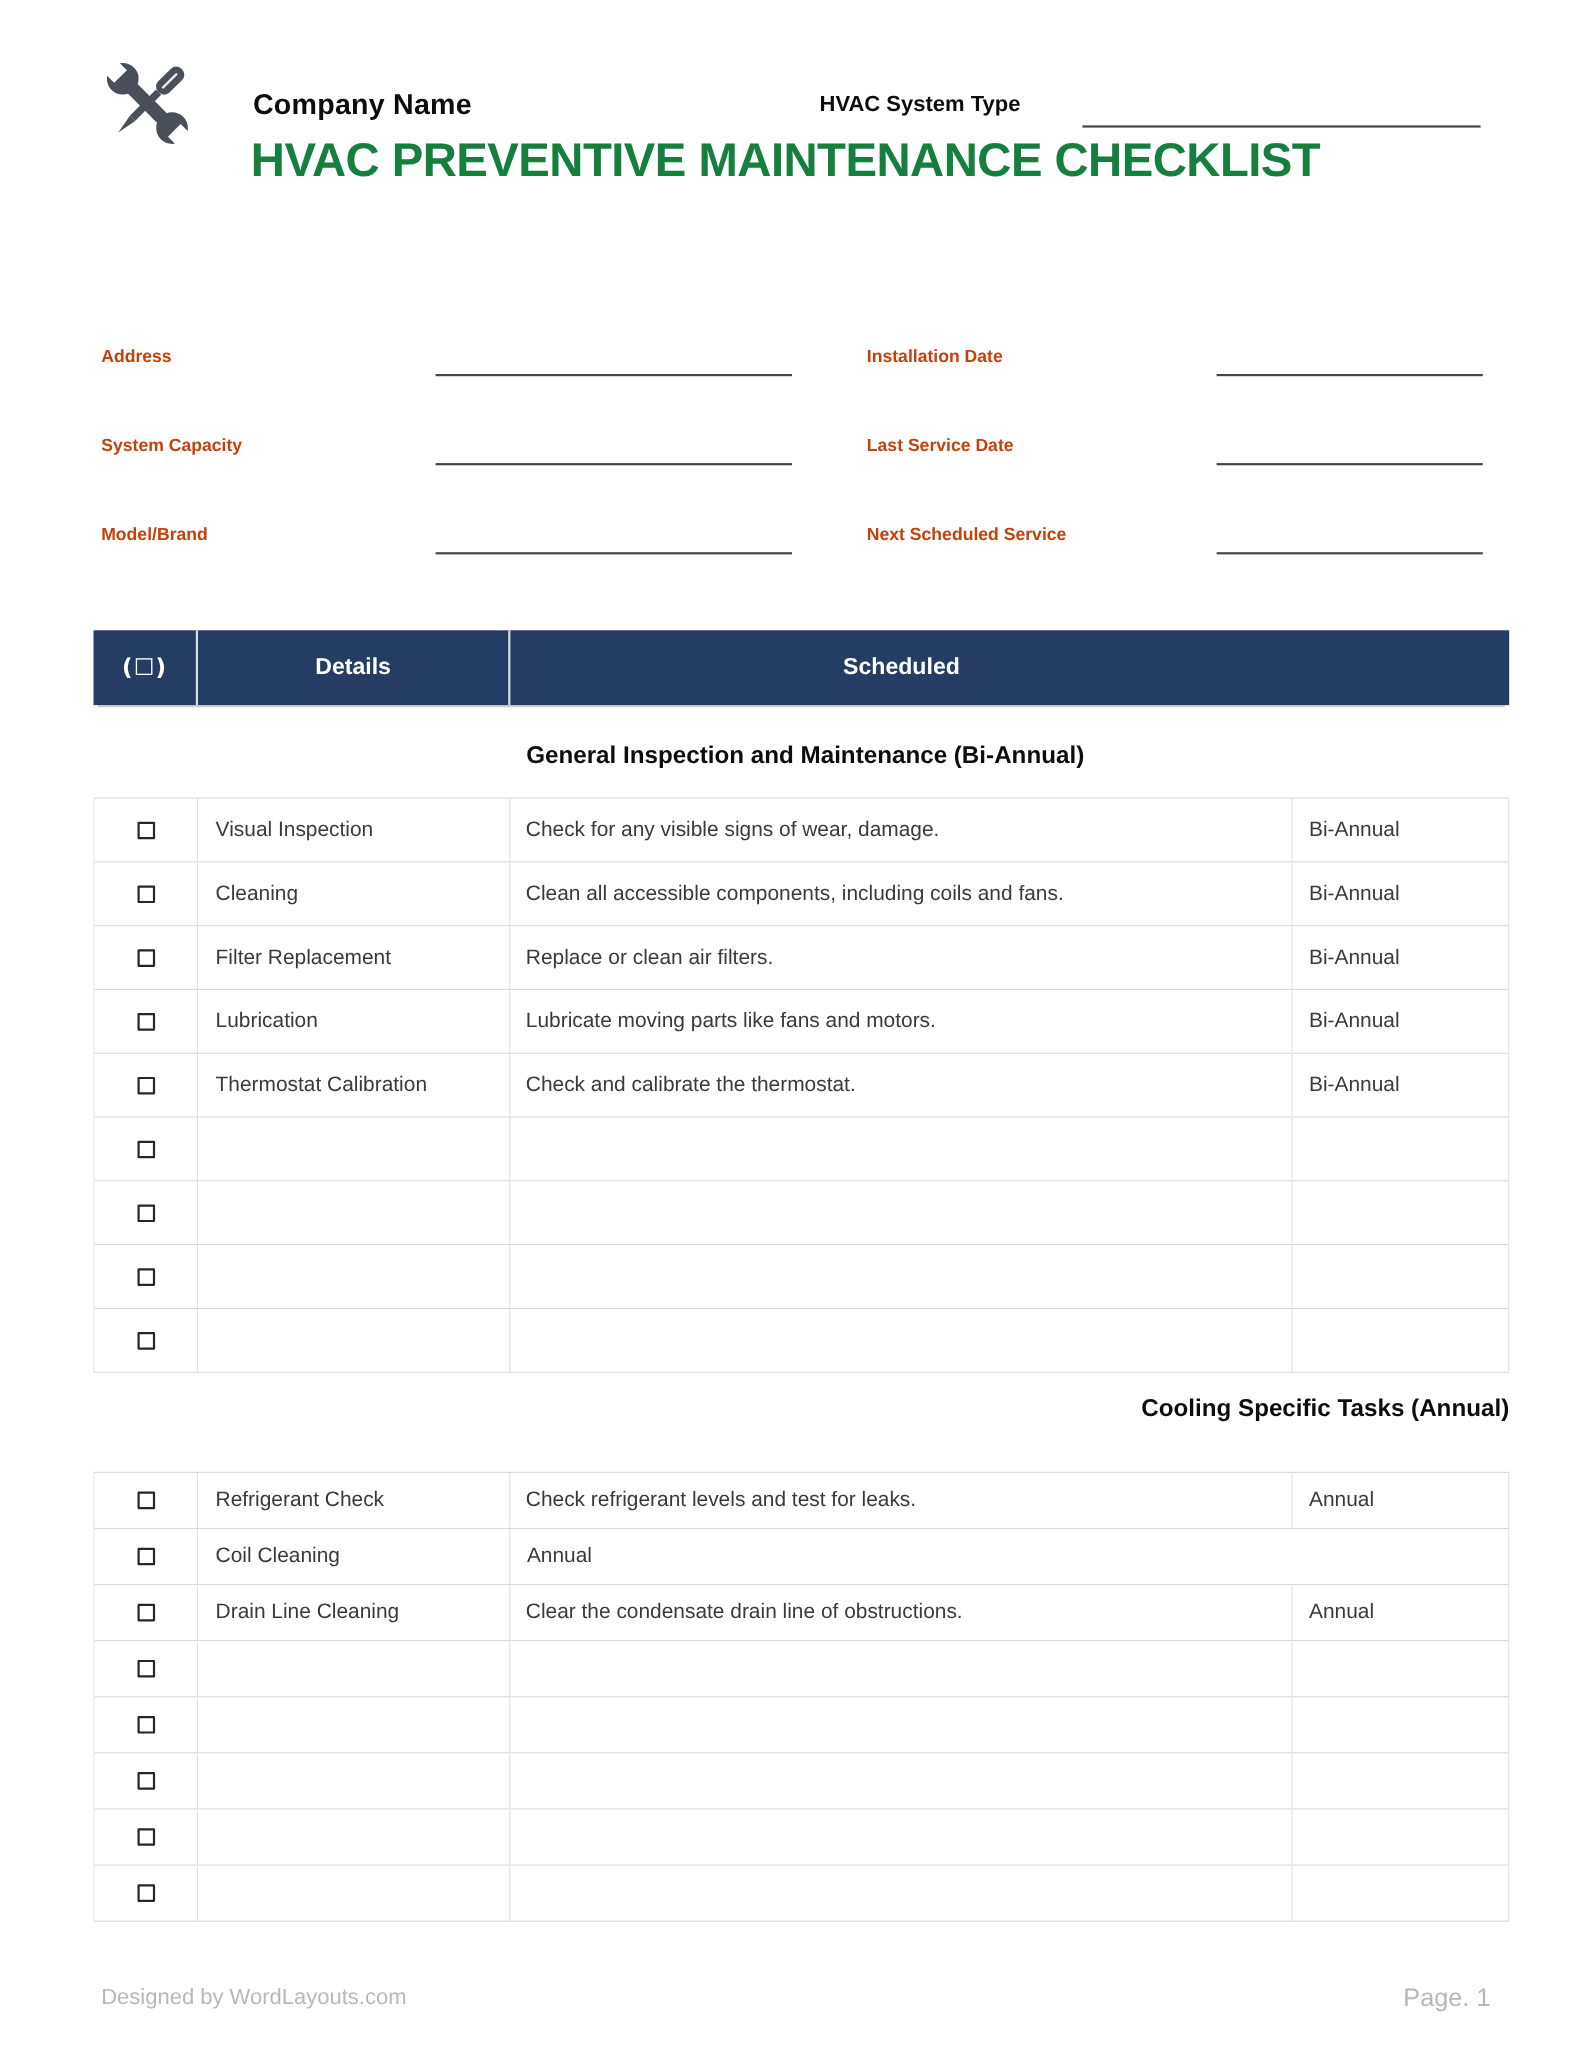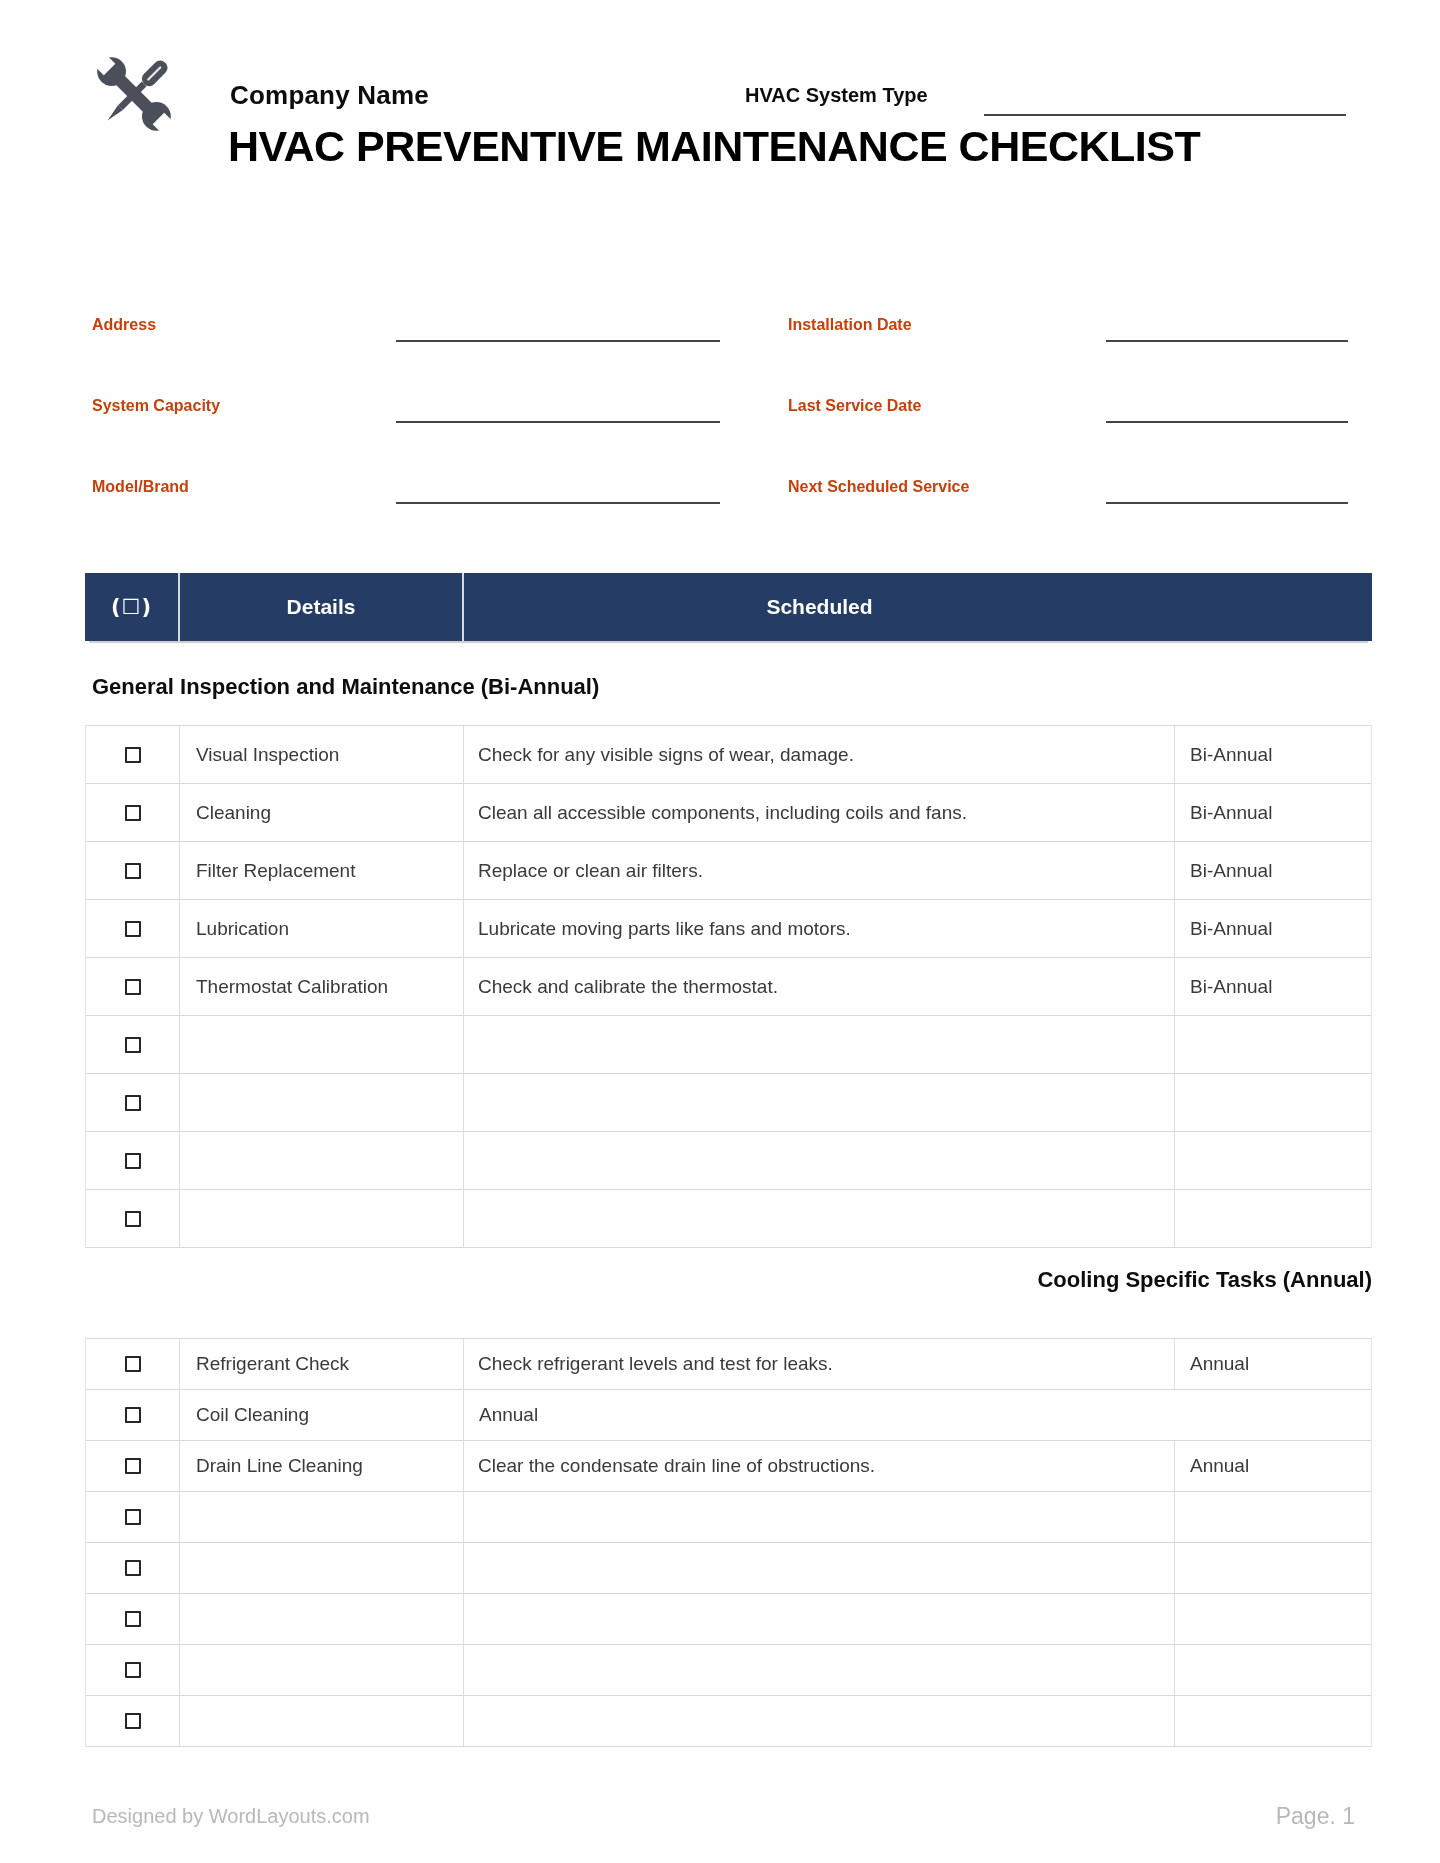--- a/index.html
+++ b/index.html
@@ -5,42 +5,42 @@
   * { margin:0; padding:0; box-sizing:border-box; }
   html,body { background:#ffffff; }
   body { font-family:"Liberation Sans","DejaVu Sans",sans-serif; color:#111; }
   .page { position:relative; width:1440px; height:1863px; background:#ffffff; overflow:hidden; }
 
   
   .logo { position:absolute; left:86px; top:44px; width:96px; height:100px; }
   .company-name { position:absolute; left:230px; top:80px; font-size:26px; font-weight:700; color:#0d0d0d; letter-spacing:.2px; }
   .systype-label { position:absolute; left:745px; top:84px; font-size:20px; font-weight:700; color:#0d0d0d; }
   .systype-line { position:absolute; left:984px; top:114px; width:362px; height:2px; background:#454545; }
-  .doc-title { position:absolute; left:228px; top:122px; font-size:43px; font-weight:800; color:#000000; letter-spacing:-0.5px; white-space:nowrap; }
+  .doc-title { position:absolute; left:228px; top:122px; font-size:43px; font-weight:800; color:#15803d; letter-spacing:-0.5px; white-space:nowrap; }
 
   
   .flabel { position:absolute; font-size:16px; font-weight:700; color:#c2410c; white-space:nowrap; }
   .fline  { position:absolute; height:2px; background:#454545; }
   .l-col { left:92px; }  .r-col { left:788px; }
   .row1 { top:316px; } .row2 { top:397px; } .row3 { top:478px; }
   .line-l { left:396px; width:324px; }
   .line-r { left:1106px; width:242px; }
   .liney1 { top:340px; } .liney2 { top:421px; } .liney3 { top:502px; }
 
   
   .checklist { position:absolute; left:85px; top:573px; width:1287px; }
   .thead { display:grid; grid-template-columns:95px 284px 711px 197px; height:68px;
            background:#253c64; box-shadow:0 6px 0 -4px #cfcfcf; }
   .thead > div { display:flex; align-items:center; justify-content:center;
                  color:#ffffff; font-size:21px; font-weight:700; border-right:2px solid #d6dae2; }
   .thead > div:last-child { border-right:none; }
   .th-check { font-family:"DejaVu Sans","Liberation Sans",sans-serif; letter-spacing:1px; }
 
   .section-heading { font-size:22px; font-weight:700; color:#0d0d0d; padding-left:7px; }
-  #sections .tsection:first-child .section-heading { margin:33px 0 25px 0; }
+  #sections .tsection:first-child .section-heading { margin:33px 0 25px 0;text-align:center; }
   #sections .tsection:last-child  .section-heading { margin:19px 0 45px 0;text-align:right; }
 
   .tgrid { border-left:1px solid #e4e4e4; border-right:1px solid #e4e4e4; border-top:1px solid #d9d9d9; }
   .trow { display:grid; grid-template-columns:94px 284px 711px 196px; border-bottom:1px solid #d9d9d9; }
   #sections .tsection:first-child .trow { height:58px; }
   #sections .tsection:last-child  .trow { height:51px; }
   .cell { display:flex; align-items:center; font-size:19px; color:#3a3a3a; border-right:1px solid #dedede; overflow:hidden; }
   .cell:last-child { border-right:none; }
   .c-check { justify-content:center; }
   .c-task { padding-left:16px; }

